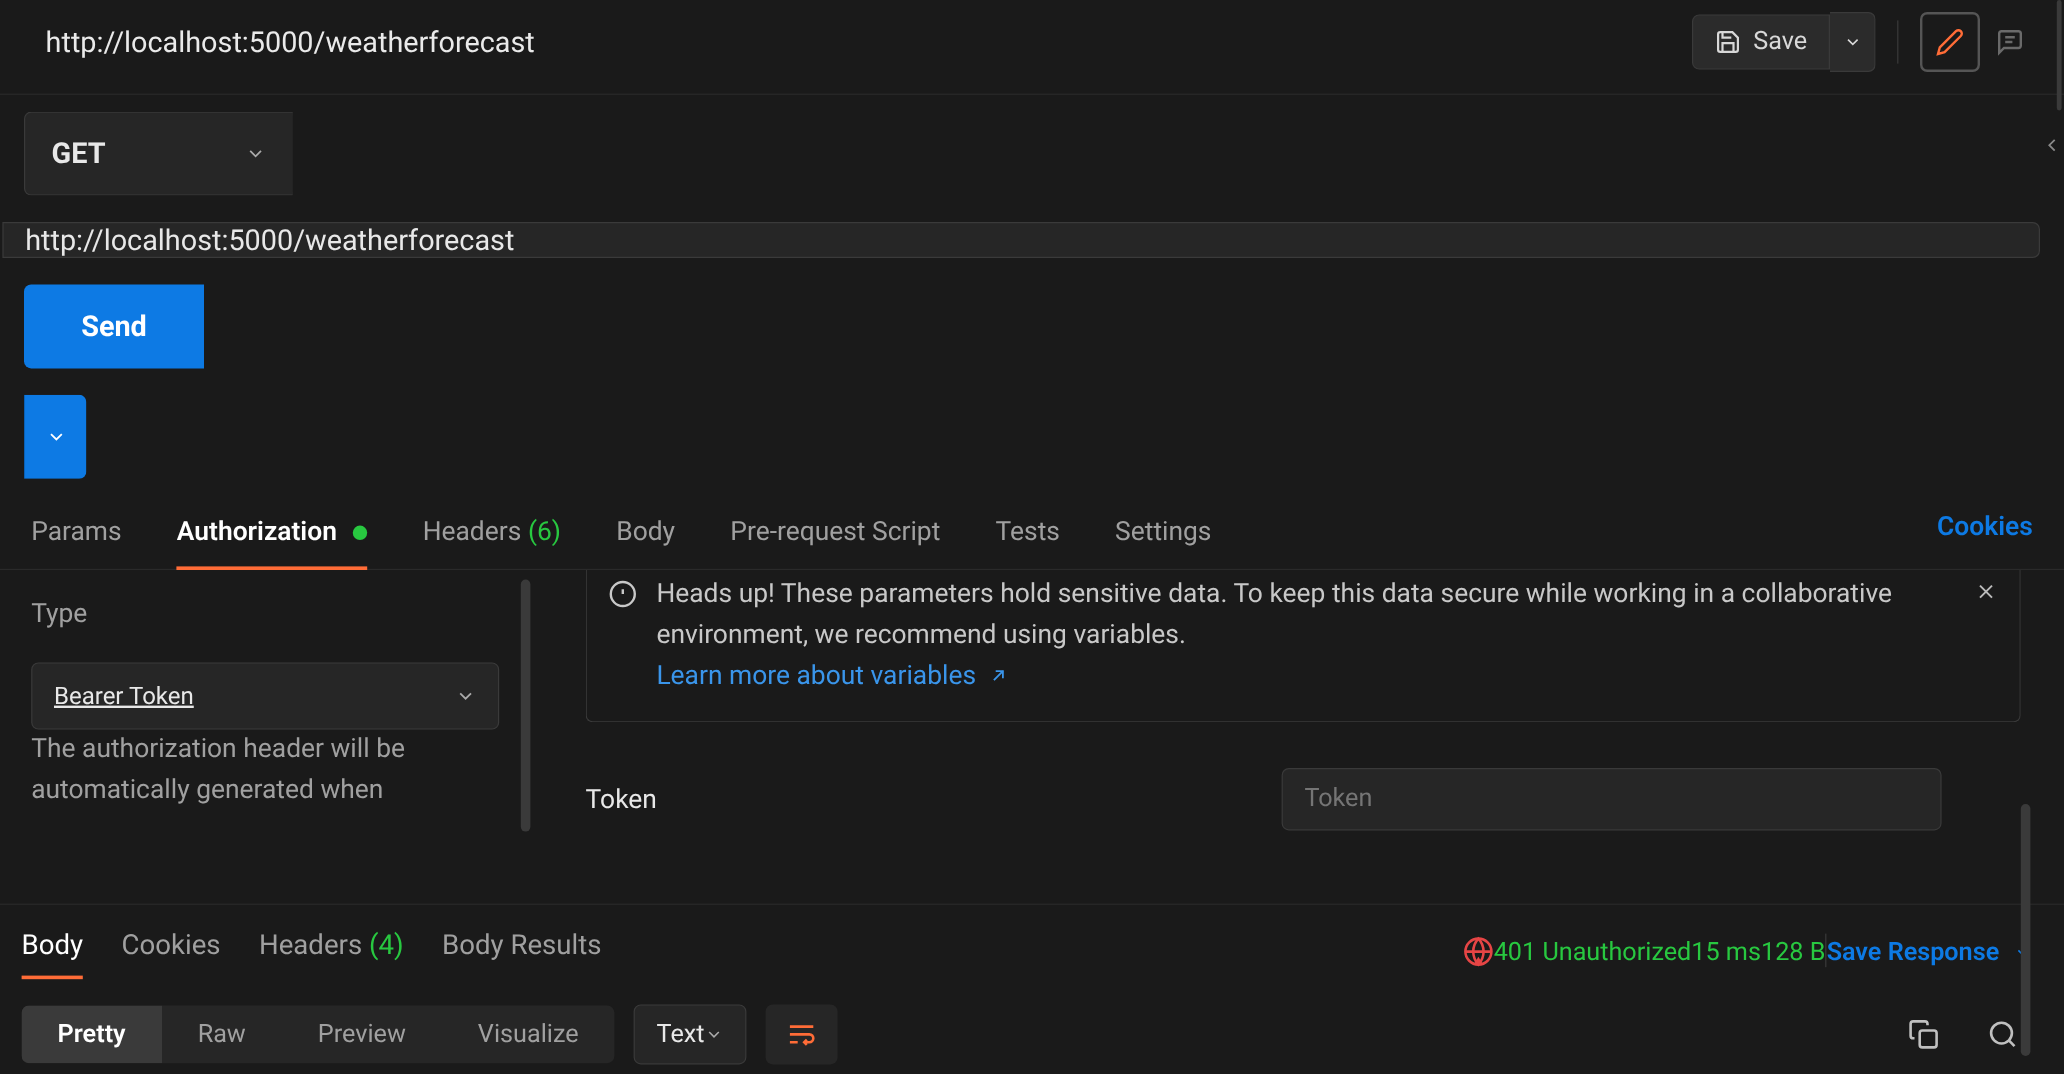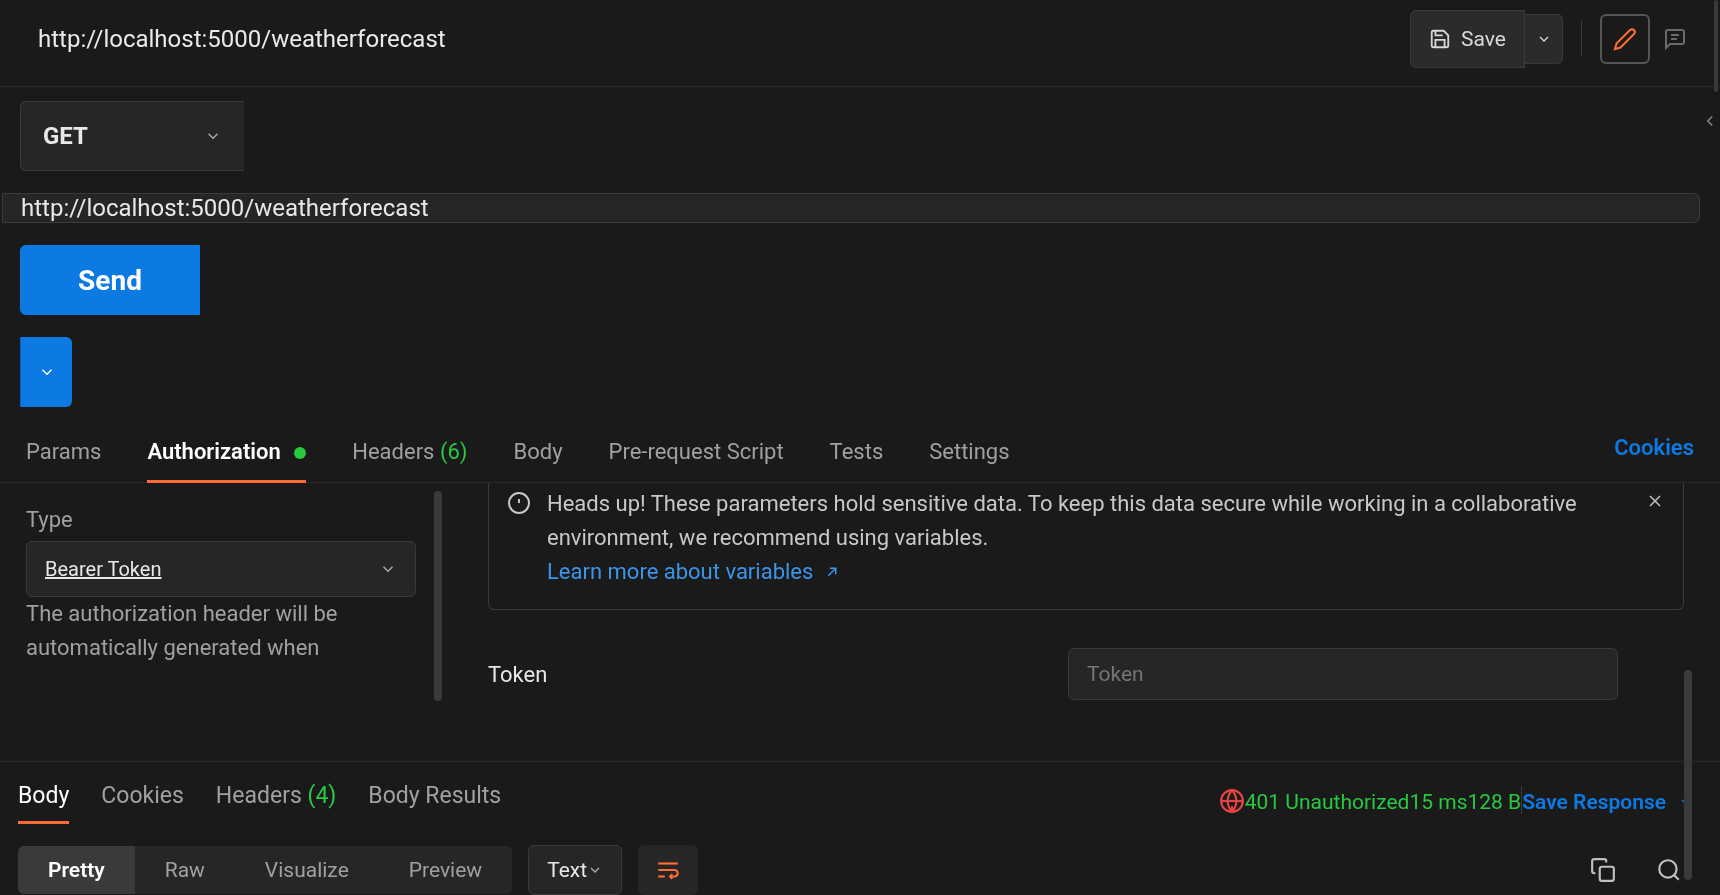--- a/index.html
+++ b/index.html
@@ -1,39 +1,39 @@
 <!DOCTYPE html>
 <html><head>
 <meta charset="utf-8">
 <style>
 * { margin:0; padding:0; box-sizing:border-box; font-family:-apple-system,BlinkMacSystemFont,"Segoe UI",Roboto,sans-serif; }
 body { background:#1a1a1a; color:#ccc; width:1720px; height:895px; overflow:hidden; position:relative; }
 .topbar { display:flex; align-items:center; justify-content:space-between; padding:10px 20px 18px 38px; border-bottom:1px solid #2a2a2a; }
 .request-title { font-size:24px; color:#eaeaea; font-weight:400; }
 .topbar-actions { display:flex; align-items:center; gap:0; }
-.save-btn { display:flex; align-items:center; gap:10px; background:#2b2b2b; border:1px solid #3a3a3a; height:58px; padding:0 18px; border-radius:6px 0 0 6px; color:#d8d8d8; font-size:21px; cursor:pointer; }
+.save-btn { display:flex; align-items:center; gap:10px; background:#2b2b2b; border:1px solid #3a3a3a; height:46px; padding:0 18px; border-radius:6px 0 0 6px; color:#d8d8d8; font-size:21px; cursor:pointer; }
 .save-dd { display:flex; align-items:center; justify-content:center; background:#2b2b2b; border:1px solid #3a3a3a; border-left:none; width:38px; height:50px; border-radius:0 6px 6px 0; cursor:pointer; }
 .divider-v { width:1px; height:36px; background:#3a3a3a; margin:0 18px; }
 .icon-btn { display:flex; align-items:center; justify-content:center; width:50px; height:50px; border-radius:6px; cursor:pointer; }
 .icon-btn.active { border:2px solid #555; }
 .request-row { display:flex; gap:22px; padding:14px 20px;flex-direction:column; }
 .method-box { display:flex; align-items:center; justify-content:space-between; background:#262626; border:1px solid #3a3a3a; border-radius:6px 0 0 6px; width:224px; height:70px; padding:0 22px; font-size:24px; font-weight:700; color:#e8e8e8; cursor:pointer; border-right:none; }
 .url-input { flex:1; background:#262626; border:1px solid #3a3a3a; border-radius:0 6px 6px 0; height:70px; padding:0 18px; font-size:24px; color:#e8e8e8; margin-left:-18px; }
-.send-btn { display:flex; align-items:center; justify-content:center; background:#0d7ae4; color:#fff; font-size:28px; font-weight:700; height:70px; width:180px; border-radius:6px 0 0 6px; cursor:pointer; }
+.send-btn { display:flex; align-items:center; justify-content:center; background:#0d7ae4; color:#fff; font-size:24px; font-weight:700; height:70px; width:150px; border-radius:6px 0 0 6px; cursor:pointer; }
 .send-dd { display:flex; align-items:center; justify-content:center; background:#0d7ae4; width:52px; height:70px; border-radius:0 6px 6px 0; cursor:pointer; border-left:1px solid rgba(0,0,0,.2); }
 .request-tabs { display:flex; align-items:center; padding:10px 26px 0 26px; border-bottom:1px solid #2a2a2a; position:relative; }
 .request-tabs .tab { font-size:22px; color:#a0a0a0; padding:8px 0 18px 0; margin-right:46px; cursor:pointer; position:relative; }
 .request-tabs .tab.active { color:#fff; font-weight:600; }
 .request-tabs .tab.active::after { content:""; position:absolute; left:0; right:0; bottom:-1px; height:3px; background:#ff6c37; }
 .status-dot { display:inline-block; width:12px; height:12px; border-radius:50%; background:#28c840; margin-left:8px; }
 .badge-count { color:#28c840; }
 .cookies-link { margin-left:auto; color:#0d7ae4; font-size:22px; font-weight:600; cursor:pointer; padding-bottom:18px; }
 .auth-panel { display:flex; height:278px; }
 .auth-left { width:442px; padding:24px 26px; position:relative; color:#a0a0a0; }
-.type-label { font-size:22px; margin-bottom:9px; }
+.type-label { font-size:22px; margin-bottom:28px; }
 .type-select { display:flex; align-items:center; justify-content:space-between; background:#262626; border:1px solid #3a3a3a; border-radius:6px; height:56px; padding:0 18px; font-size:20px; color:#e8e8e8; cursor:pointer;text-decoration:underline; }
 .auth-left-desc { font-size:22px; line-height:1.55; color:#a0a0a0; }
 .auth-left-scroll { position:absolute; right:0; top:8px; width:8px; height:210px; background:#3a3a3a; border-radius:4px; }
 .auth-right { flex:1; padding:0 36px 0 46px; position:relative; }
 .notice { display:flex; align-items:flex-start; gap:16px; border:1px solid #3a3a3a; border-top:none; border-radius:0 0 6px 6px; padding:4px 18px 20px 18px; font-size:22px; color:#c8c8c8; margin-bottom:38px; }
 .notice-text { flex:1; line-height:1.55; }
 .notice-learn { color:#3a95ea; cursor:pointer; }
 .notice-close { cursor:pointer; color:#bbb; font-size:22px; margin-top:4px; }
 .token-row { display:flex; align-items:center; }
 .token-label { font-size:22px; color:#e8e8e8; width:580px; }
@@ -203,22 +203,22 @@
           <polyline points="6 9 12 15 18 9"></polyline>
         </svg>
     </div>
   </div>
 </div>
 
 <div class="body-toolbar">
   <div class="view-segment">
     <div class="seg active">Pretty</div>
     <div class="seg">Raw</div>
+    <div class="seg">Preview</div>
     <div class="seg">Visualize</div>
-    <div class="seg">Preview</div>
   </div>
   <div class="content-type">
     <span>Text</span>
     <svg width="16" height="16" viewBox="0 0 24 24" fill="none" stroke="#aaa" stroke-width="2">
         <polyline points="6 9 12 15 18 9"></polyline>
       </svg>
   </div>
   <div class="wrap-btn">
     <svg width="26" height="26" viewBox="0 0 24 24" fill="none" stroke="#ff6c37" stroke-width="2">
         <line x1="3" y1="6" x2="21" y2="6"></line>

